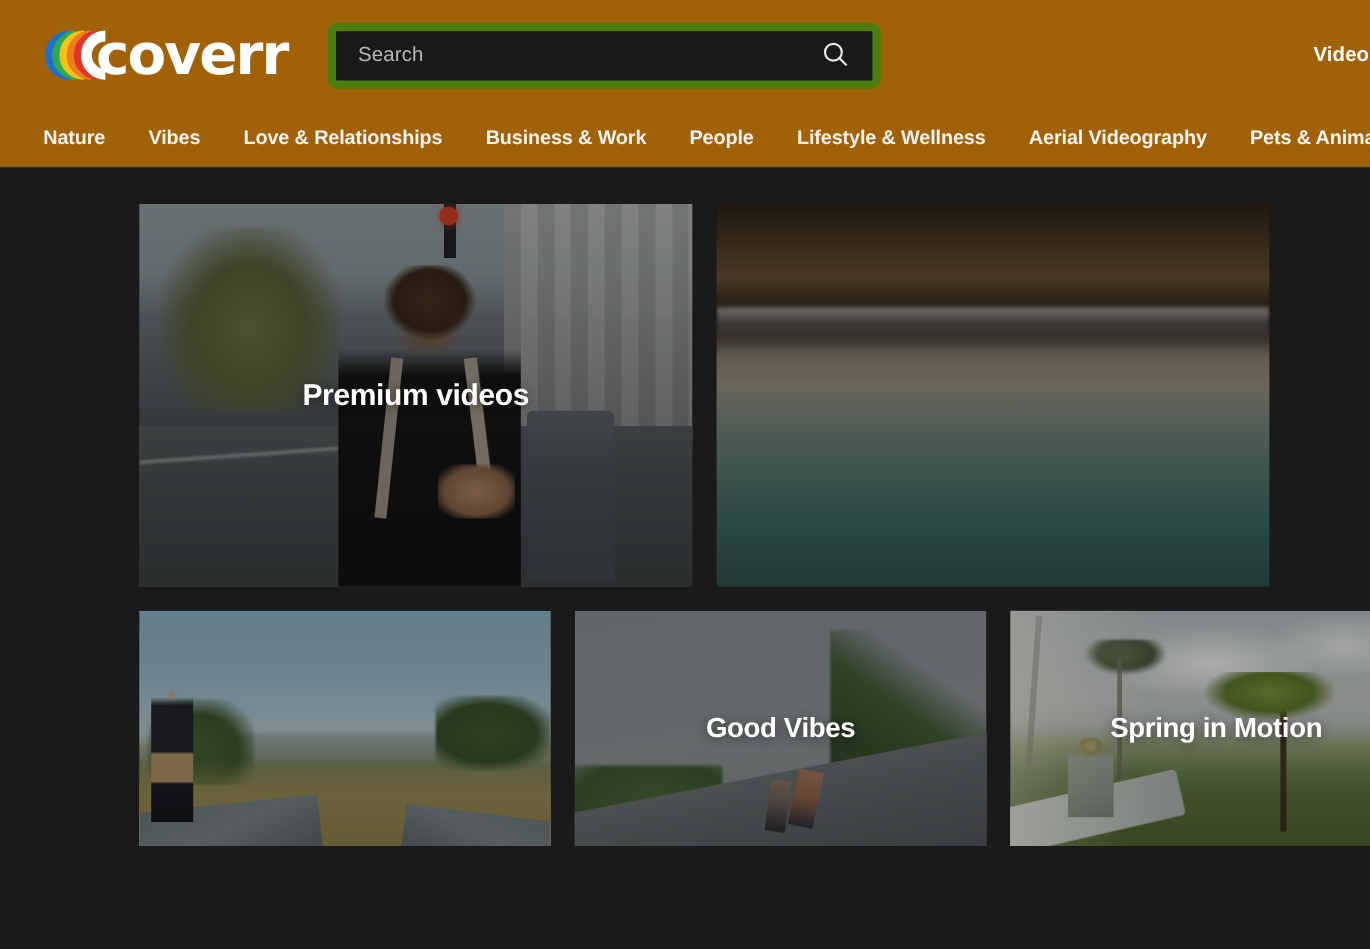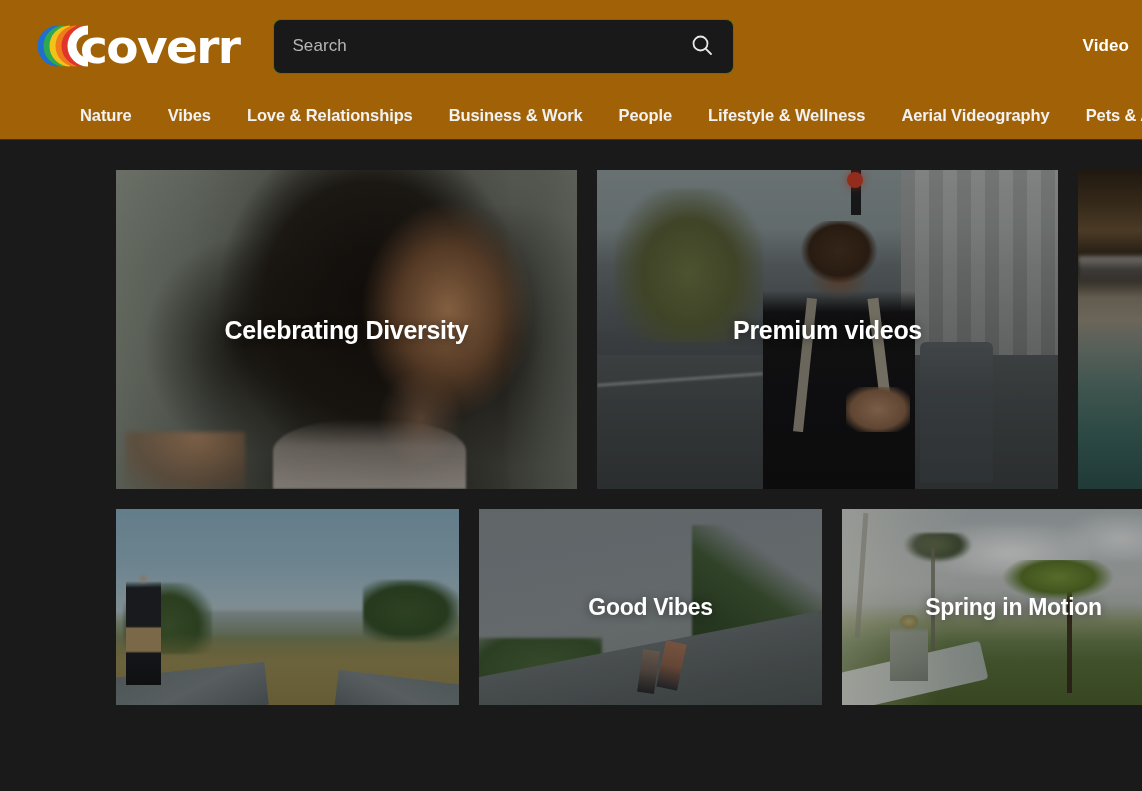--- a/index.html
+++ b/index.html
@@ -53,21 +53,21 @@
     line-height: 1;
     margin-left: -6px;
     font-family: "DejaVu Sans", sans-serif;
   }
 
   
   .search-wrap {
     margin-left: 34px;
     width: 461px;
     height: 55px;
-    border: 1px solid #4d7c0f;
+    border: 7px solid #4d7c0f;
     border-radius: 8px;
     background: #19191a;
     display: flex;
     align-items: center;
     padding: 0 14px 0 18px;
   }
   .search-input {
     flex: 1;
     background: transparent;
     border: none;
@@ -85,21 +85,21 @@
     width: 34px; height: 34px;
     display: flex; align-items: center; justify-content: center;
     padding: 0;
   }
 
   
   .header-right {
     margin-left: auto;
     display: flex;
     align-items: center;
-    padding-right: 12px;
+    padding-right: 0;
   }
   .video-link {
     color: #ffffff;
     font-size: 17px;
     font-weight: 700;
     letter-spacing: .1px;
     cursor: pointer;
     white-space: nowrap;
     padding-right: 0;
     margin-right: 1px;
@@ -107,21 +107,20 @@
 
   
   .catnav {
     display: flex;
     align-items: center;
     gap: 36px;
     padding: 0 36px;
     height: 46px;
     white-space: nowrap;
     overflow: hidden;
-    margin-left: 44px;
   }
   .catnav-item {
     color: #f2f2f2;
     font-size: 16.5px;
     font-weight: 700;
     letter-spacing: -.1px;
     cursor: pointer;
     line-height: 1;
   }
 
@@ -471,28 +470,20 @@
     <span class="catnav-item">Aerial Videography</span>
     <span class="catnav-item">Pets &amp; Animals</span>
   </nav>
 </div>
 
 <main class="main">
 
 
   <div class="grid-row row-1">
 
-    <div class="card big">
-      <div class="card-art art-diversity">
-        <div class="shoulder"></div>
-        <div class="tank"></div>
-      </div>
-      <div class="card-shade"></div>
-      <div class="card-title">Celebrating Diversity</div>
-    </div>
 
     <div class="card big">
       <div class="card-art art-premium">
         <div class="p-tree"></div>
         <div class="p-bldg"></div>
         <div class="p-road"></div>
         <div class="p-curb"></div>
         <div class="p-light"></div>
         <div class="p-bin"></div>
         <div class="p-person"></div>

